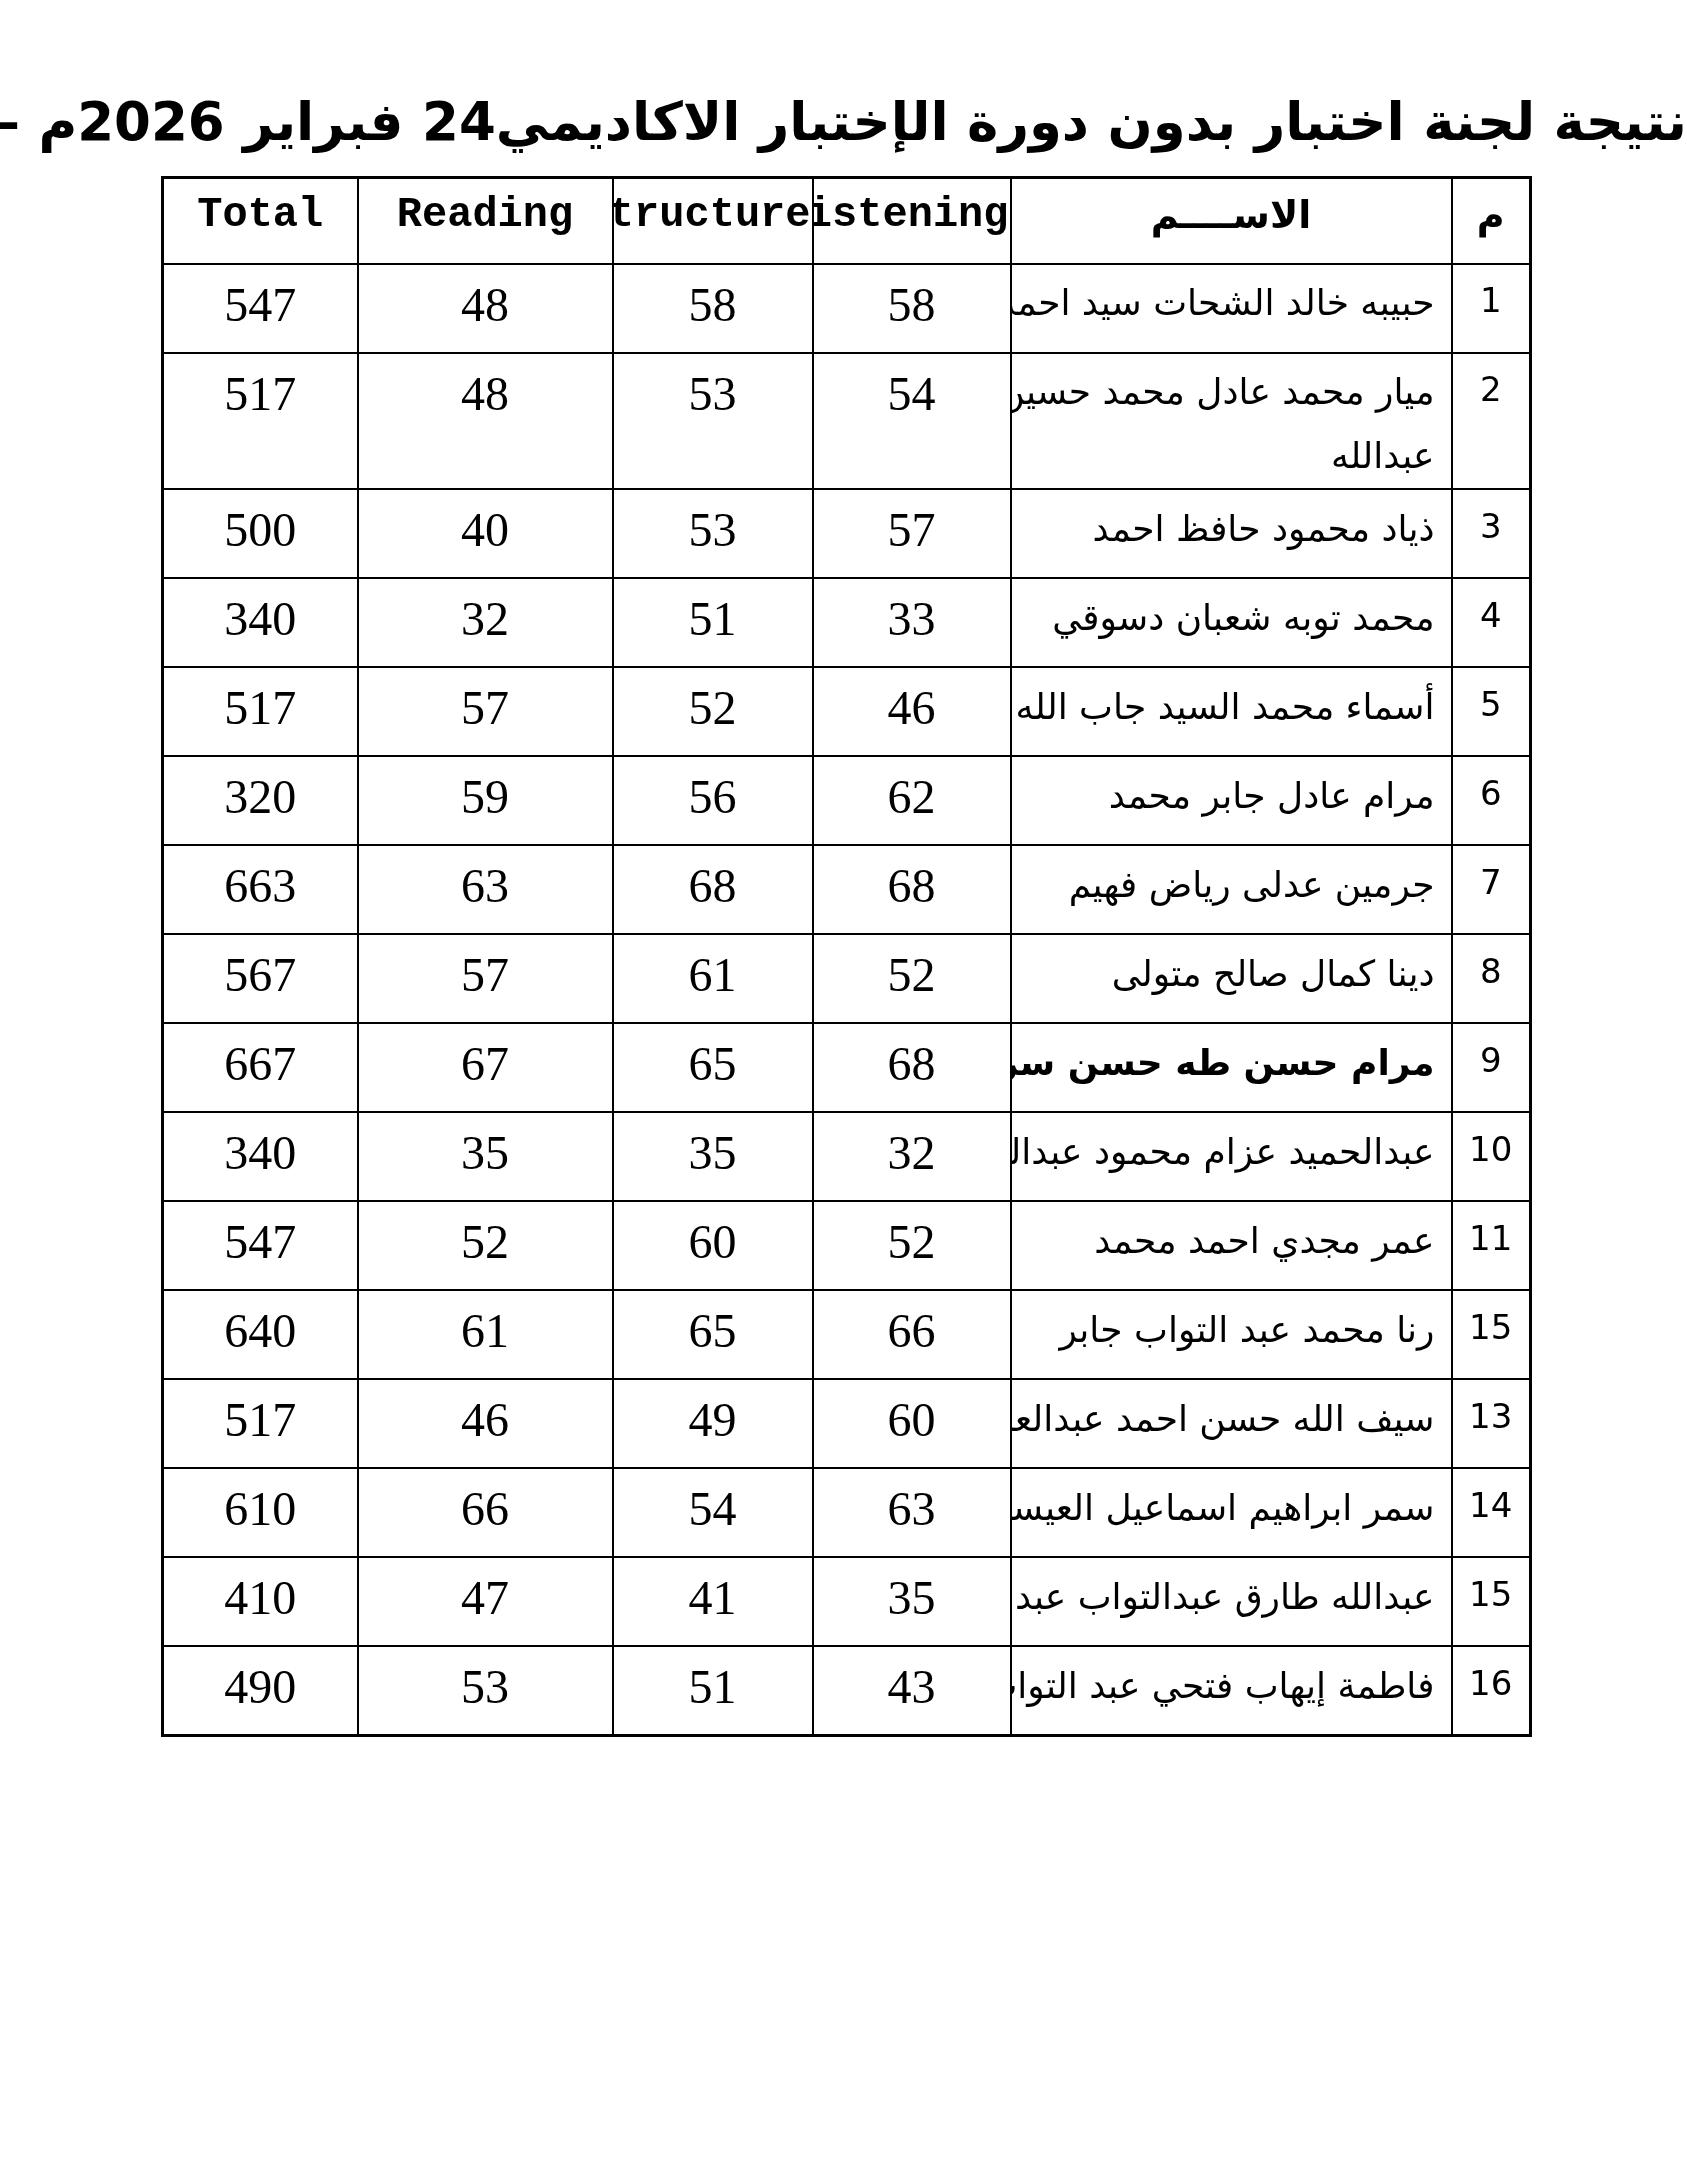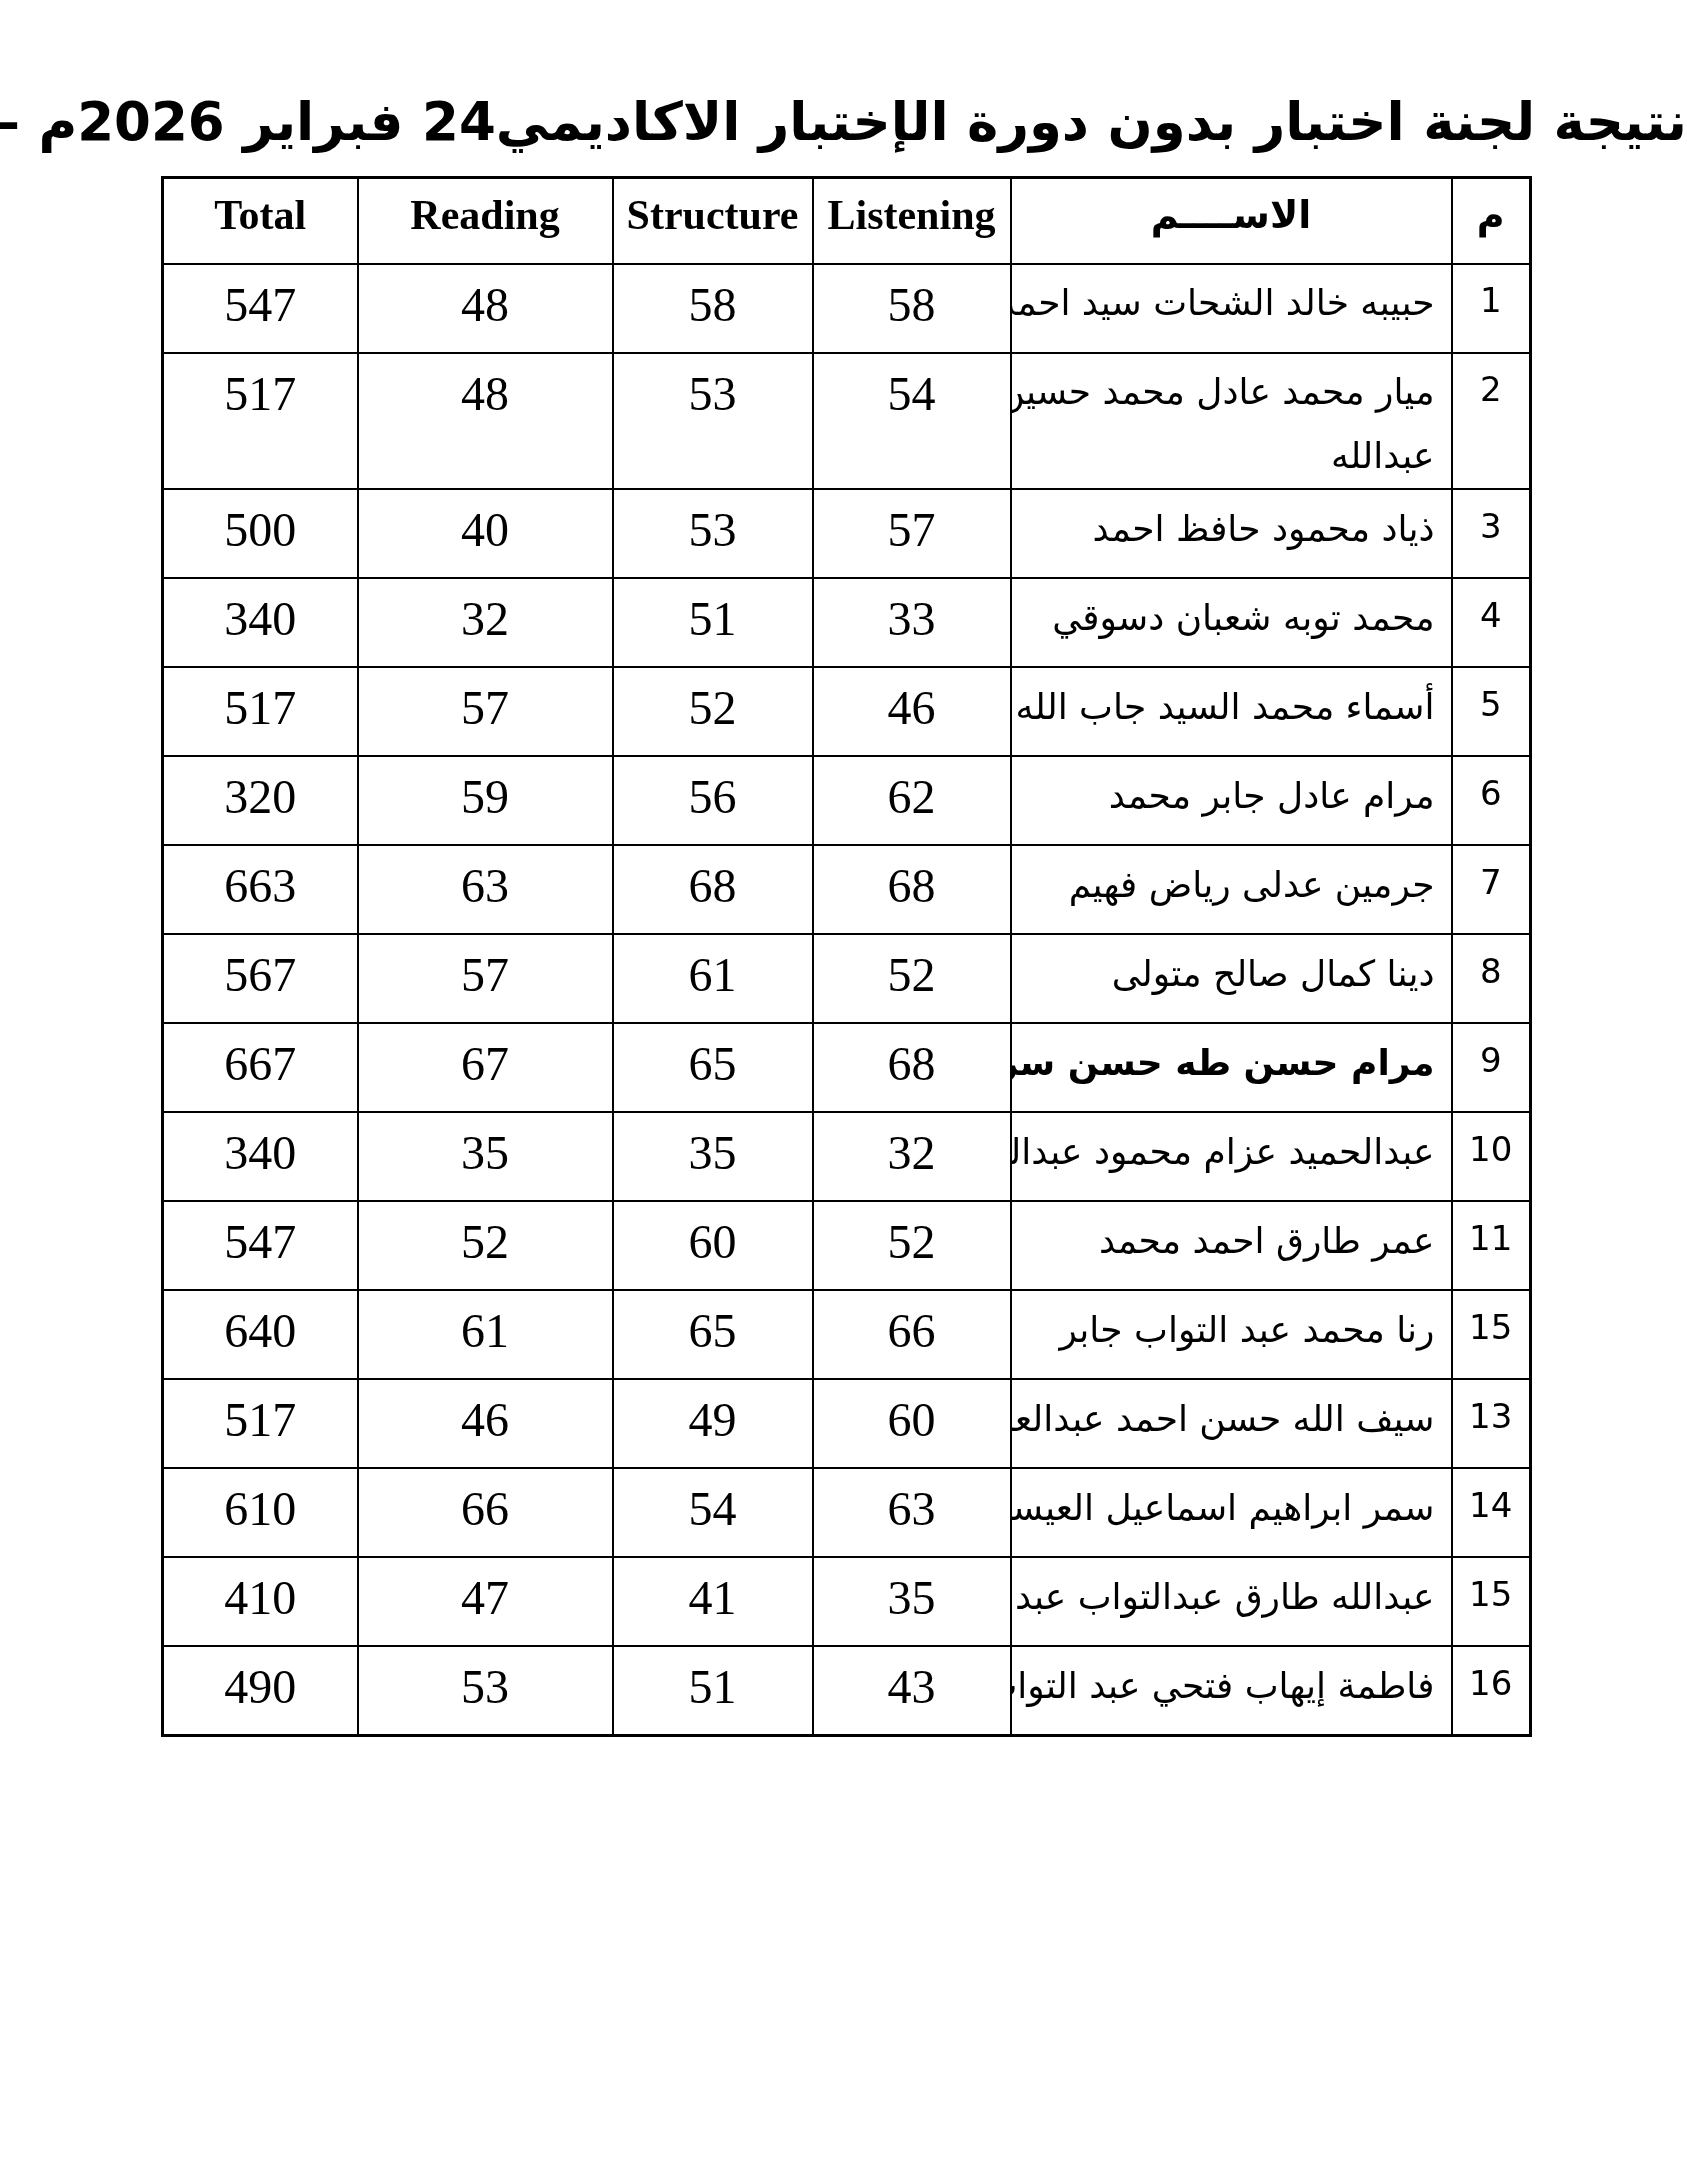--- a/index.html
+++ b/index.html
@@ -40,21 +40,21 @@
     border: 3.3px solid #000000;
   }
   table.results th, table.results td {
     border: 2px solid #000000;
     vertical-align: top;
     overflow: hidden;
   }
   tr.header-row { height: 86px; }
   tr.data-row   { height: 89px; }
   th.hdr-en {
-    font-family: Liberation Serif, serif;
+    font-family: Liberation Mono, monospace;
     font-weight: bold;
     font-size: 42px;
     text-align: center;
     padding-top: 13.2px;
     line-height: 1.1;
   }
   th.hdr-ar {
     font-family: "DejaVu Sans", sans-serif;
     font-weight: bold;
     font-size: 38px;
@@ -191,21 +191,21 @@
         <tr class="data-row">
       <td class="num-cell">10</td>
       <td class="name-cell">عبدالحميد عزام محمود عبدالعزيز</td>
       <td class="score-cell">32</td>
       <td class="score-cell">35</td>
       <td class="score-cell">35</td>
       <td class="score-cell">340</td>
     </tr>
         <tr class="data-row">
       <td class="num-cell">11</td>
-      <td class="name-cell">عمر طارق احمد محمد</td>
+      <td class="name-cell">عمر مجدي احمد محمد</td>
       <td class="score-cell">52</td>
       <td class="score-cell">60</td>
       <td class="score-cell">52</td>
       <td class="score-cell">547</td>
     </tr>
         <tr class="data-row">
       <td class="num-cell">15</td>
       <td class="name-cell">رنا محمد عبد التواب جابر</td>
       <td class="score-cell">66</td>
       <td class="score-cell">65</td>

